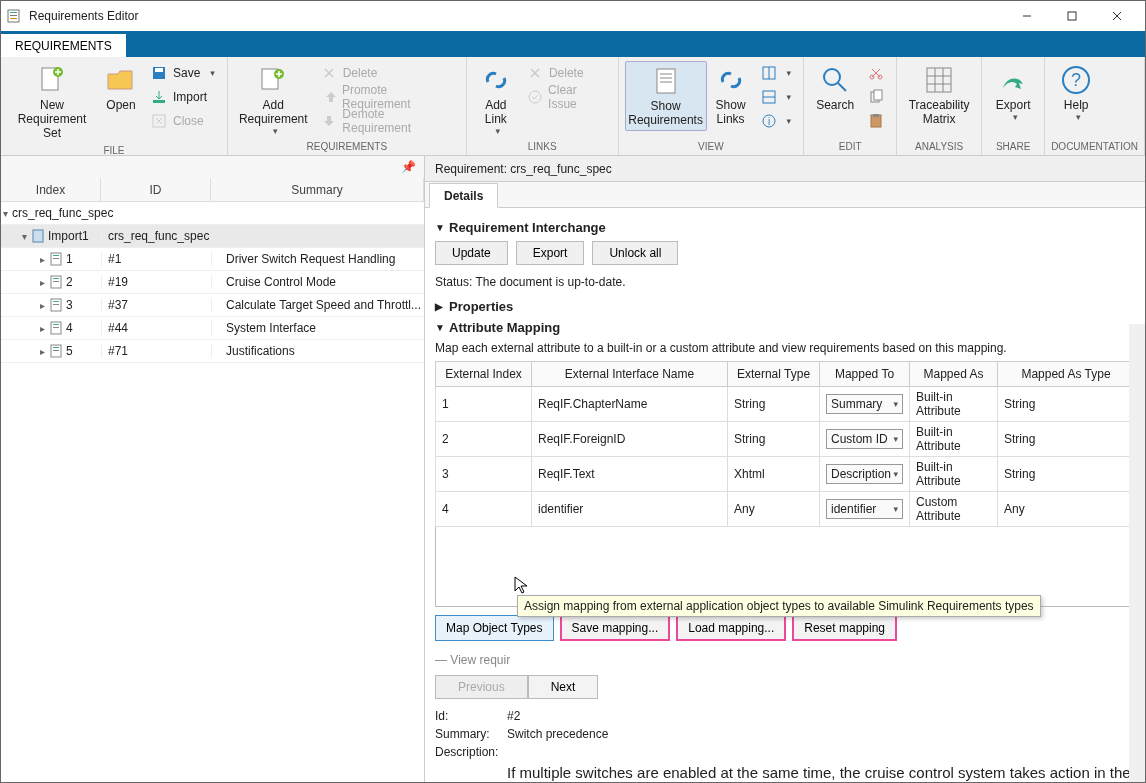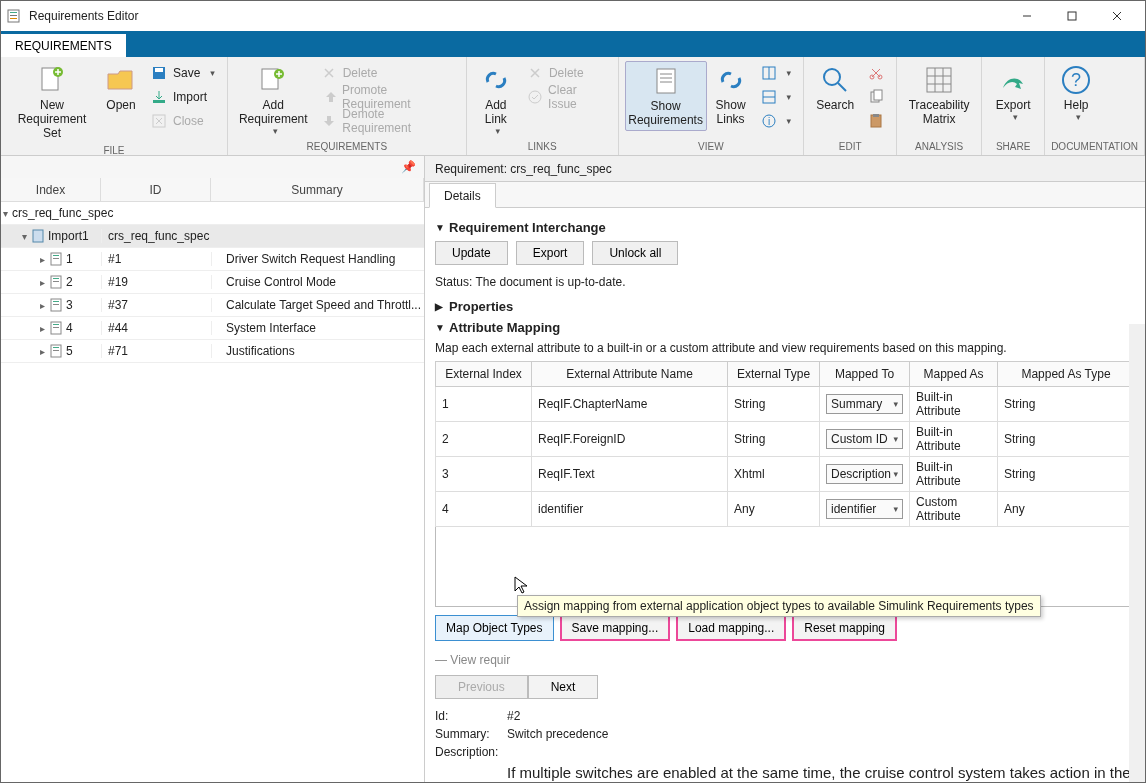--- a/index.html
+++ b/index.html
@@ -48,21 +48,21 @@
 .tree-row .c-id { width: 110px; padding-left: 6px; border-left: 1px solid #eee; }
 .tree-row .c-sum { flex: 1; padding-left: 14px; border-left: 1px solid #eee; white-space: nowrap; overflow: hidden; text-overflow: ellipsis; }
 .tree-row.selected { background: #e9e9e9; }
 .caret { width: 11px; text-align: center; color: #666; font-size: 10px; }
 .doc-icon { width: 14px; height: 14px; }
 .indent-1 .c-idx { padding-left: 18px; }
 .indent-2 .c-idx { padding-left: 36px; }
 
 
 .req-hdr { height: 26px; background: #f0f0f0; border-bottom: 1px solid #ccc; display: flex; align-items: center; padding: 0 10px; font-size: 12px; }
-.tab-row { height: 26px; display: flex; align-items: flex-end; border-bottom: 1px solid #ccc; padding-left: 4px; background: #f7f7f7; }
+.tab-row { height: 26px; display: flex; align-items: flex-end; border-bottom: 1px solid #ccc; padding-left: 4px; background: #f7f7f7; font-weight: bold; }
 .tab-row .ptab { padding: 5px 14px 4px; border: 1px solid #ccc; border-bottom-color: #fff; background: #fff; font-size: 12px; position: relative; top: 1px; }
 .right-body { flex: 1; overflow: hidden; padding: 6px 10px 0 10px; position: relative; }
 .right-body::-webkit-scrollbar { width: 14px; }
 .section-head { display: flex; align-items: center; font-weight: bold; font-size: 13px; margin: 6px 0; }
 .section-head .tw { width: 14px; font-size: 10px; }
 .btn { background: #f0f0f0; border: 1px solid #bbb; padding: 4px 16px; font-size: 12px; }
 .btn-row { display: flex; gap: 8px; margin: 4px 0; }
 .status { font-size: 12px; margin: 10px 0; }
 .map-expl { font-size: 12px; margin: 4px 0 6px; }
 .map-table { width: 100%; border: 1px solid #bbb; border-collapse: collapse; }
@@ -475,21 +475,21 @@
       <div class="section-head">
           <span class="tw">▼</span>
           <span>Attribute Mapping</span>
         </div>
       <div class="map-expl">Map each external attribute to a built-in or a custom attribute and view requirements based on this mapping.</div>
 
       <table class="map-table">
         <thead>
             <tr>
           <th style="width:96px">External Index</th>
-          <th style="width:196px">External Attribute Name</th>
+          <th style="width:196px">External Interface Name</th>
           <th style="width:92px">External Type</th>
           <th style="width:90px">Mapped To</th>
           <th style="width:88px">Mapped As</th>
           <th>Mapped As Type</th>
         </tr>
           </thead>
         <tbody id="map-rows">
             <tr>
               <td>1</td>
               <td>ReqIF.ChapterName</td>

